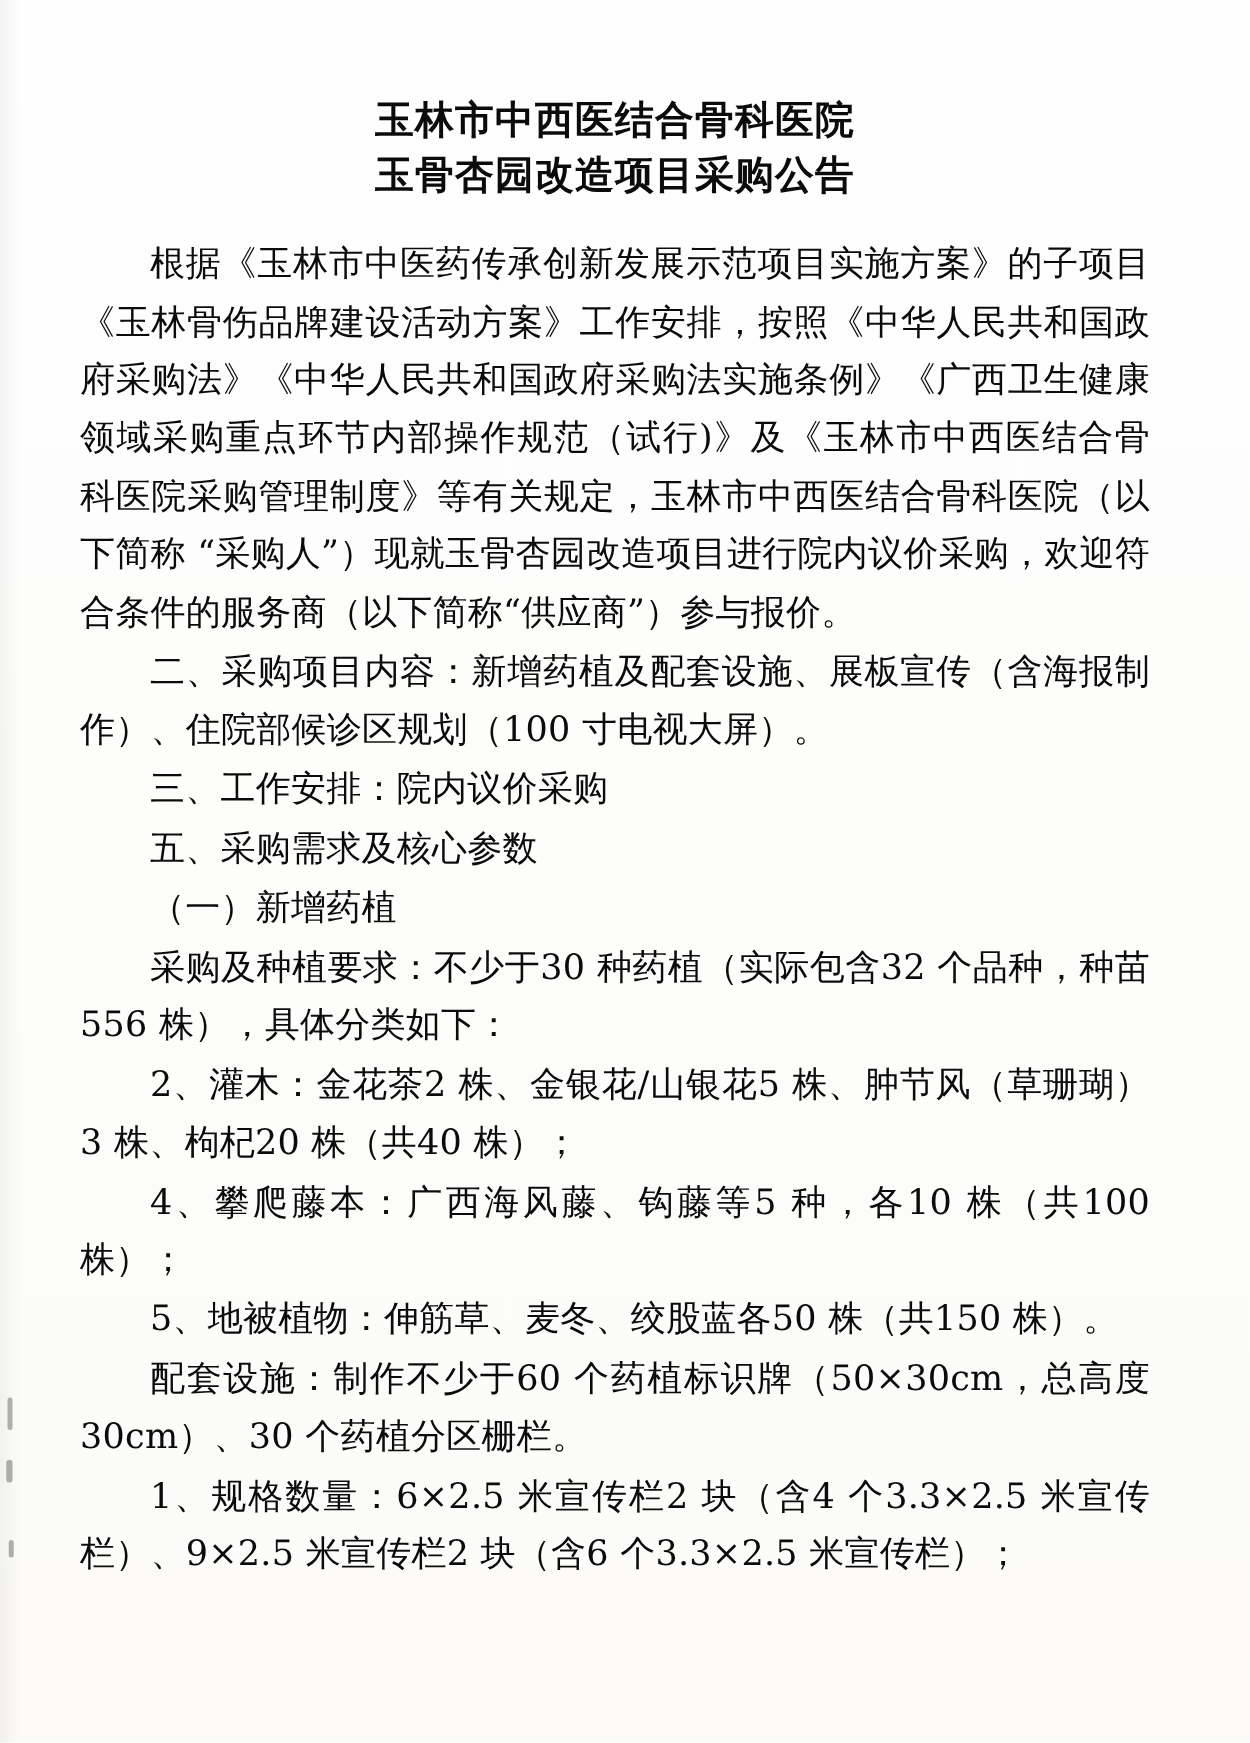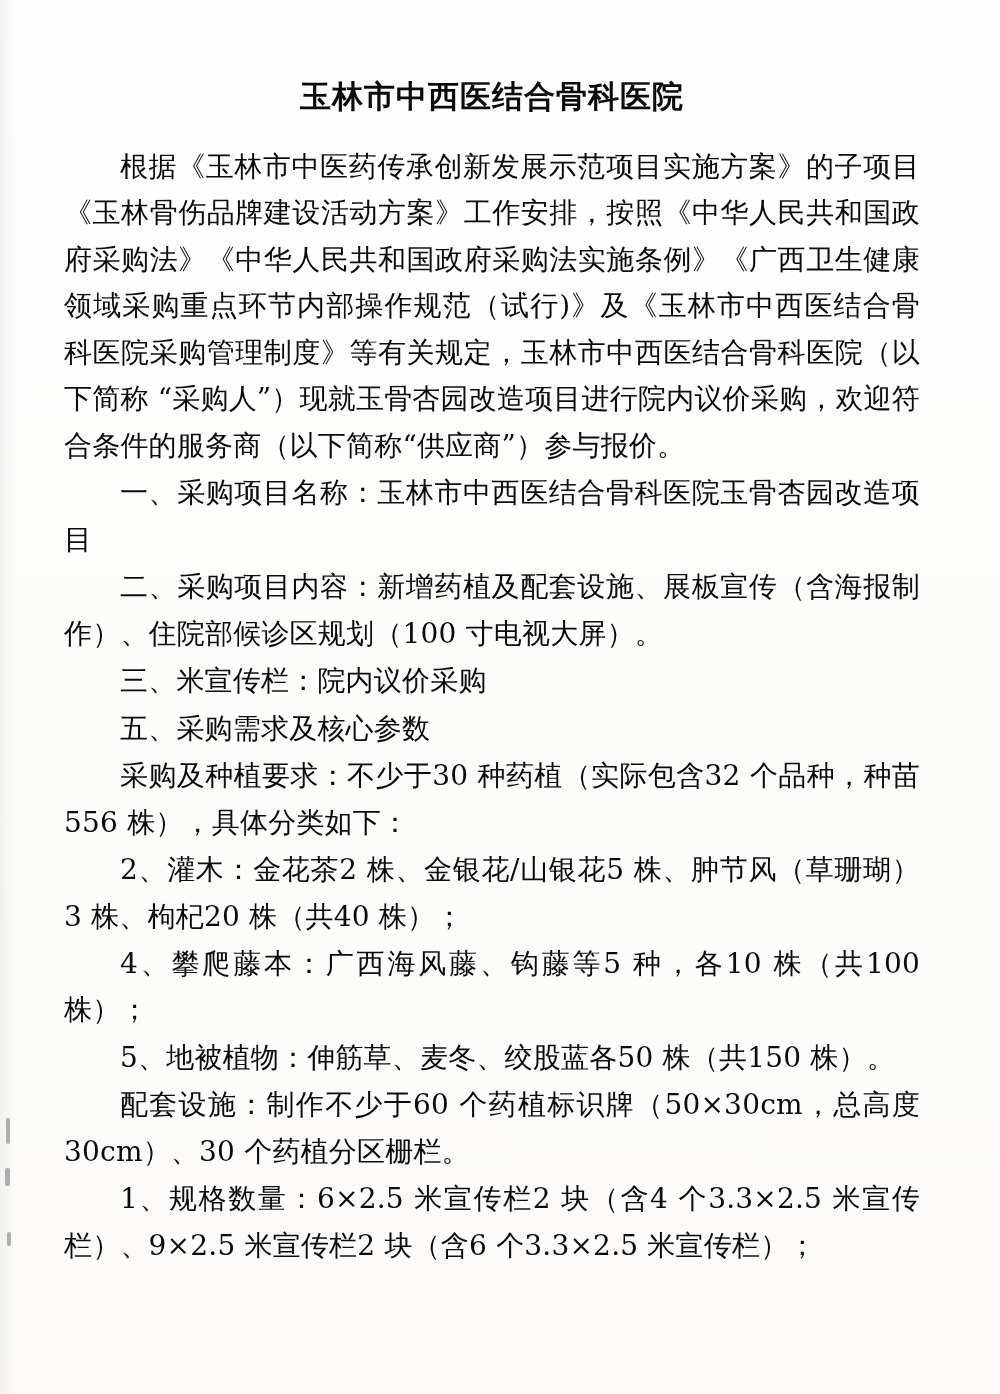--- a/index.html
+++ b/index.html
@@ -67,28 +67,29 @@
 <div class="paper"></div>
 <div class="scan-edge-left"></div>
 <div class="scan-mark" style="left:6px; top:1118px; width:4px; height:26px;"></div>
 <div class="scan-mark" style="left:5px; top:1168px; width:5px; height:18px;"></div>
 <div class="scan-mark" style="left:7px; top:1232px; width:4px; height:14px;"></div>
 
 <div class="doc">
 
   <h1 class="title">
     <span class="title-line">玉林市中西医结合骨科医院</span>
+    <span class="title-line">玉骨杏园改造项目采购公告</span>
   </h1>
 
   <div class="body-block">
     <p class="para indent2">根据《玉林市中医药传承创新发展示范项目实施方案》的子项目《玉林骨伤品牌建设活动方案》工作安排，按照《中华人民共和国政府采购法》《中华人民共和国政府采购法实施条例》《广西卫生健康领域采购重点环节内部操作规范（试行)》及《玉林市中西医结合骨科医院采购管理制度》等有关规定，玉林市中西医结合骨科医院（以下简称 “采购人”）现就玉骨杏园改造项目进行院内议价采购，欢迎符合条件的服务商（以下简称“供应商”）参与报价。</p>
-    <p class="para indent2">一、采购项目名称：玉林市中西医结合骨科医院玉骨杏园改造项目</p>
     <p class="para indent2">二、采购项目内容：新增药植及配套设施、展板宣传（含海报制作）、住院部候诊区规划（100 寸电视大屏）。</p>
-    <p class="para indent2">三、米宣传栏：院内议价采购</p>
+    <p class="para indent2">三、工作安排：院内议价采购</p>
     <p class="para indent2">五、采购需求及核心参数</p>
+    <p class="para indent2">（一）新增药植</p>
     <p class="para indent2">采购及种植要求：不少于30 种药植（实际包含32 个品种，种苗556 株），具体分类如下：</p>
     <p class="para indent2">2、灌木：金花茶2 株、金银花/山银花5 株、肿节风（草珊瑚）3 株、枸杞20 株（共40 株）；</p>
     <p class="para indent2">4、攀爬藤本：广西海风藤、钩藤等5 种，各10 株（共100 株）；</p>
     <p class="para indent2">5、地被植物：伸筋草、麦冬、绞股蓝各50 株（共150 株）。</p>
     <p class="para indent2">配套设施：制作不少于60 个药植标识牌（50×30cm，总高度30cm）、30 个药植分区栅栏。</p>
     <p class="para indent2">1、规格数量：6×2.5 米宣传栏2 块（含4 个3.3×2.5 米宣传栏）、9×2.5 米宣传栏2 块（含6 个3.3×2.5 米宣传栏）；</p>
   </div>
 
 </div>
 

